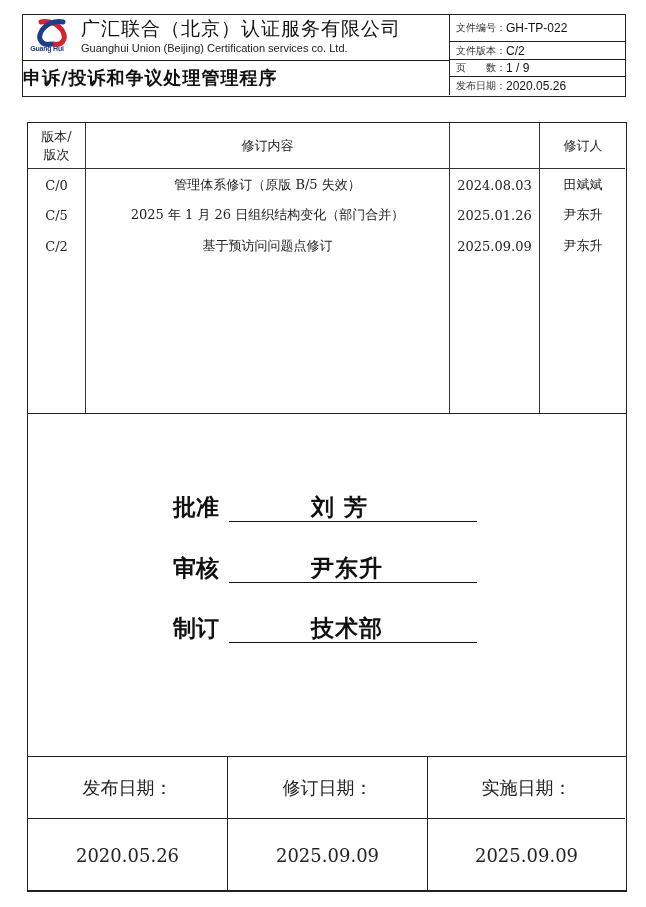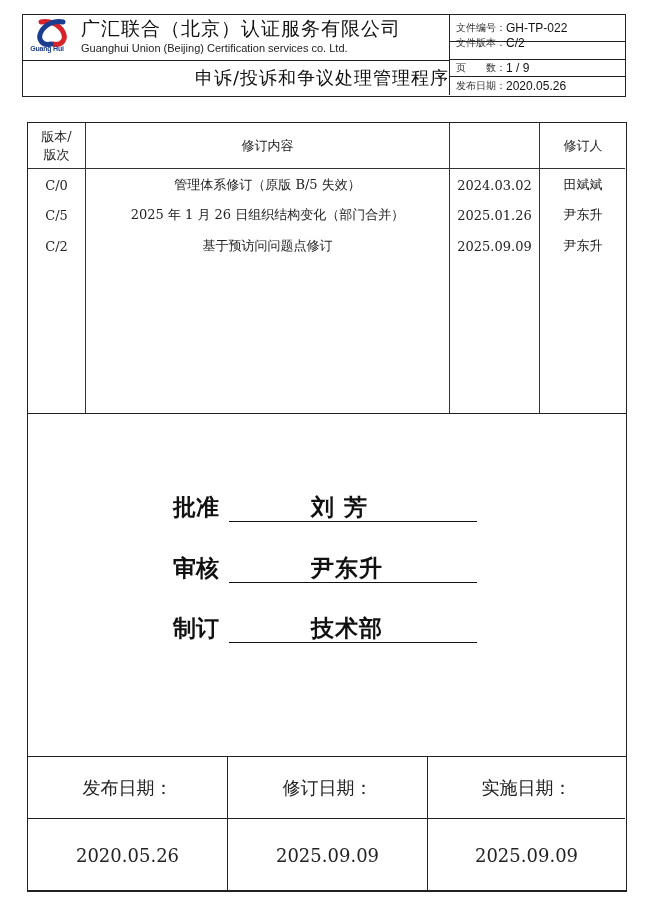--- a/index.html
+++ b/index.html
@@ -10,21 +10,21 @@
     .abs { position: absolute; box-sizing: border-box; }
 
     
     .hdr { left: 22px; top: 14px; width: 604px; height: 83px; border: 1.5px solid #222; }
     .hdr-vline { left: 426px; top: 0; width: 1px; height: 80px; background: #222; }
     .hdr-left-hline { left: 0; top: 45px; width: 426px; height: 1px; background: #222; }
     .logo { left: 8px; top: 3px; width: 42px; height: 40px; }
     .logo-text { left: 0px; top: 30px; width: 48px; font-family: "Liberation Sans", sans-serif; font-size: 7px; font-weight: bold; color: #1b3d8f; text-align: center; letter-spacing: -0.2px; }
     .company-cn { left: 58px; top: 1px; font-family: "DejaVu Sans", sans-serif; font-size: 19px; letter-spacing: 1px; white-space: nowrap; color: #111; }
     .company-en { left: 58px; top: 27px; font-family: "Liberation Sans", sans-serif; font-size: 11px; white-space: nowrap; color: #222; }
-    .doc-title { left: 0; top: 46px; width: 426px; height: 34px; line-height: 34px; text-align: right; font-family: "DejaVu Sans", sans-serif; font-size: 18px; letter-spacing: 1px; }
+    .doc-title { left: 0; top: 46px; width: 426px; height: 34px; line-height: 34px; text-align: left; font-family: "DejaVu Sans", sans-serif; font-size: 18px; letter-spacing: 1px; font-weight: bold; }
 
     .meta-row { left: 427px; width: 175px; font-size: 10px; padding-left: 6px; white-space: nowrap; display: flex; align-items: center; }
     .meta-row .lbl { font-family: "DejaVu Serif", serif; color: #333; }
     .meta-row .val { font-family: "Liberation Sans", sans-serif; color: #111; font-size: 12px; }
     .meta-line { left: 427px; width: 175px; height: 1px; background: #222; }
 
     
     .rev { left: 27px; top: 122px; width: 600px; height: 292px; border: 1.5px solid #222; border-bottom: none; }
     .rev-v { top: 0; width: 1px; height: 290px; background: #333; }
     .rev-h { left: 0; top: 45px; width: 597px; height: 1px; background: #333; }
@@ -59,21 +59,21 @@
   <div class="abs company-cn">广汇联合（北京）认证服务有限公司</div>
   <div class="abs hdr-left-hline"></div>
   <div class="abs doc-title">申诉/投诉和争议处理管理程序</div>
   <div class="abs hdr-vline"></div>
 
   <div class="abs meta-row" style="top:0;height:26px;">
     <span class="lbl">文件编号：</span>
     <span class="val">GH-TP-022</span>
   </div>
   <div class="abs meta-line" style="top:26px;"></div>
-  <div class="abs meta-row" style="top:19px;height:17px;">
+  <div class="abs meta-row" style="top:27px;height:17px;">
     <span class="lbl">文件版本：</span>
     <span class="val">C/2</span>
   </div>
   <div class="abs meta-line" style="top:44px;"></div>
   <div class="abs meta-row" style="top:45px;height:16px;">
     <span class="lbl">页　　数：</span>
     <span class="val">1 / 9</span>
   </div>
   <div class="abs meta-line" style="top:61px;"></div>
   <div class="abs meta-row" style="top:62px;height:18px;">
@@ -90,21 +90,21 @@
 
   <div class="abs rev-hcell" style="left:0;width:57px;flex-direction:column;">
     <span>版本/</span>
     <span>版次</span>
   </div>
   <div class="abs rev-hcell" style="left:58px;width:363px;">修订内容</div>
   <div class="abs rev-hcell" style="left:512px;width:86px;">修订人</div>
 
   <div class="abs rev-cell" style="left:0;width:57px;top:47px;">C/0</div>
   <div class="abs rev-cell" style="left:58px;width:363px;top:47px;">管理体系修订（原版 B/5 失效）</div>
-  <div class="abs rev-cell" style="left:422px;width:89px;top:47px;">2024.03.02</div>
+  <div class="abs rev-cell" style="left:422px;width:89px;top:47px;">2024.08.03</div>
   <div class="abs rev-cell" style="left:512px;width:86px;top:47px;">田斌斌</div>
 
   <div class="abs rev-cell" style="left:0;width:57px;top:77px;">C/5</div>
   <div class="abs rev-cell" style="left:58px;width:363px;top:77px;">2025 年 1 月 26 日组织结构变化（部门合并）</div>
   <div class="abs rev-cell" style="left:422px;width:89px;top:77px;">2025.01.26</div>
   <div class="abs rev-cell" style="left:512px;width:86px;top:77px;">尹东升</div>
 
   <div class="abs rev-cell" style="left:0;width:57px;top:108px;">C/2</div>
   <div class="abs rev-cell" style="left:58px;width:363px;top:108px;">基于预访问问题点修订</div>
   <div class="abs rev-cell" style="left:422px;width:89px;top:108px;">2025.09.09</div>

